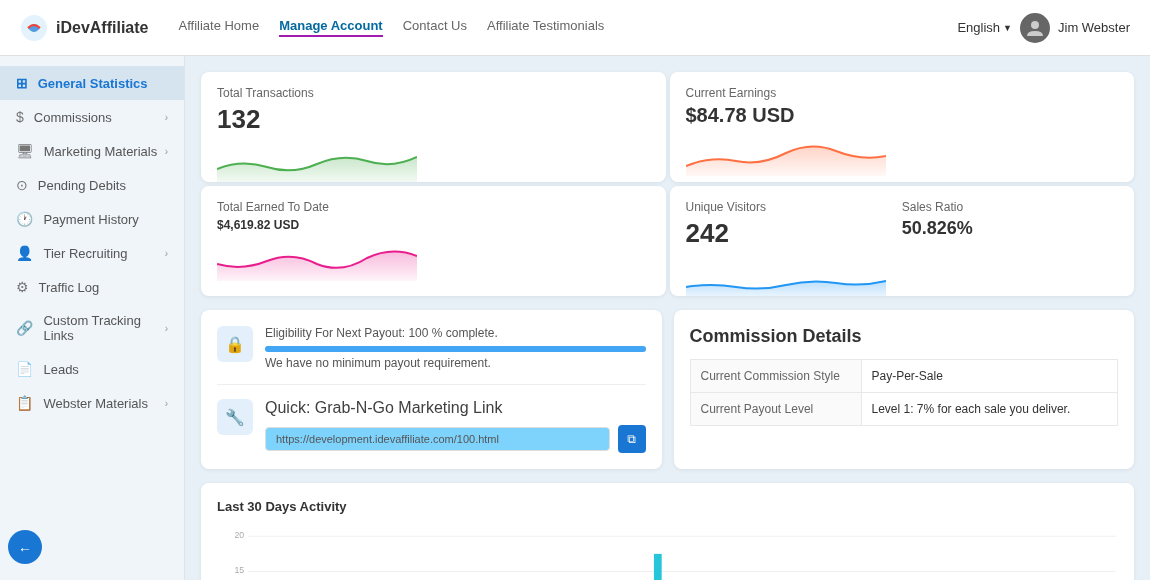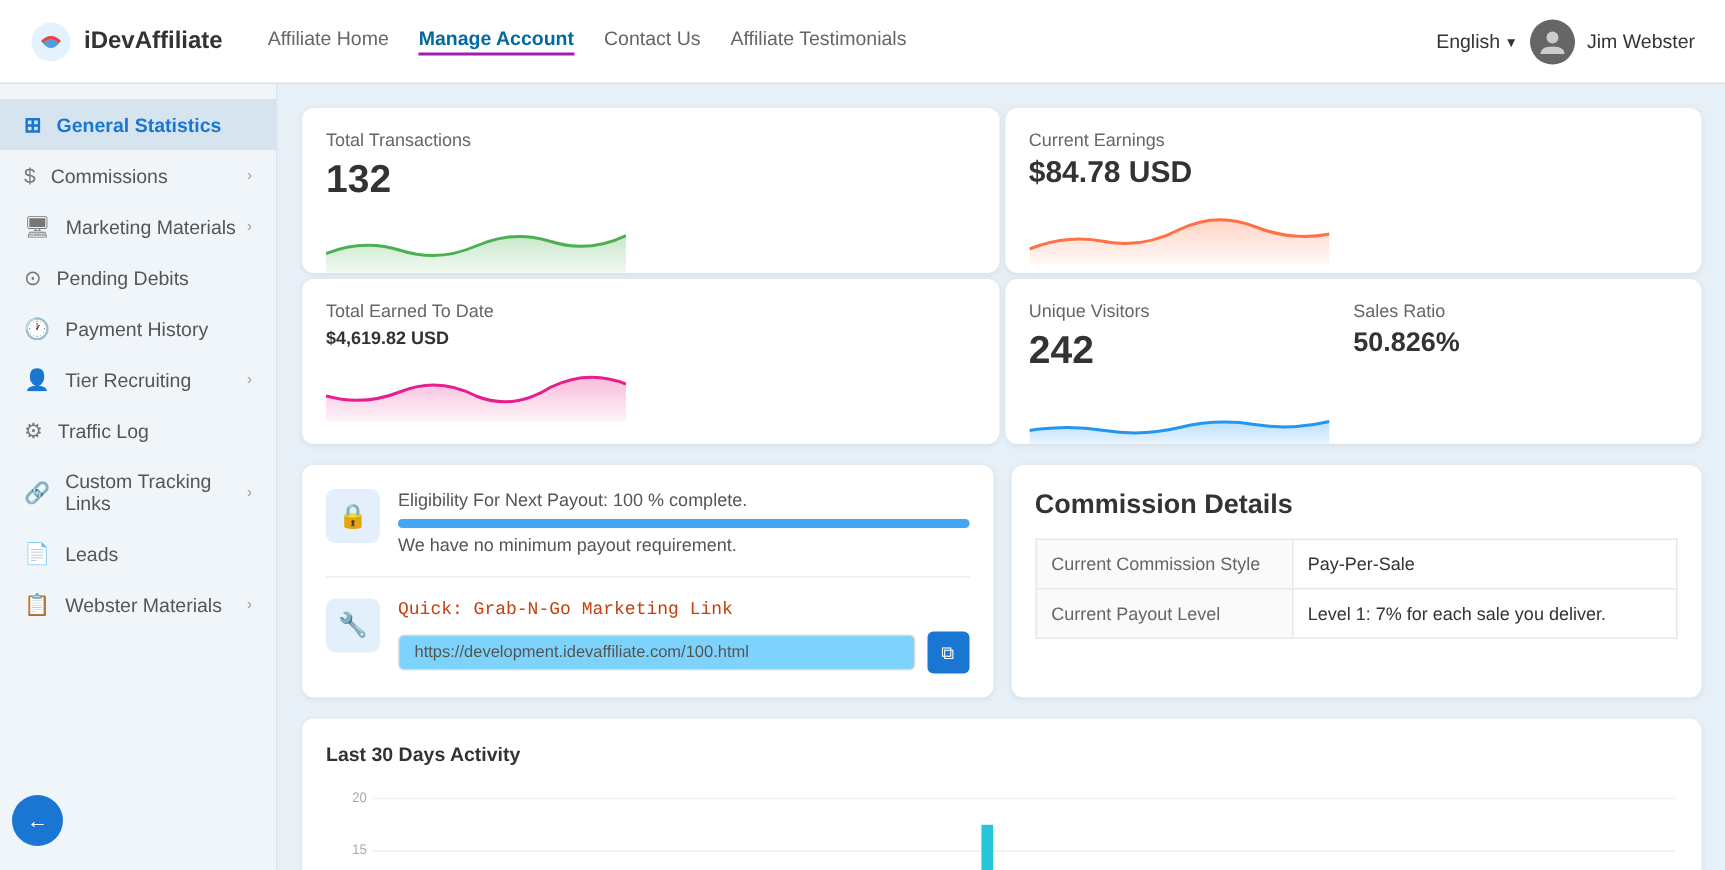--- a/index.html
+++ b/index.html
@@ -266,21 +266,21 @@
             <div class="eligibility-text">Eligibility For Next Payout: 100 % complete.</div>
             <div class="progress-bar-bg">
               <div class="progress-bar-fill" style="width:100%"></div>
             </div>
             <div class="eligibility-text">We have no minimum payout requirement.</div>
           </div>
         </div>
         <div class="marketing-row">
           <div class="marketing-icon">🔧</div>
           <div style="flex:1;">
-            <div style="font-size:12px; color:#c2410c; font-weight:500;font-family:Liberation Mono, monospace;">Quick: Grab-N-Go Marketing Link</div>
+            <div style="font-size:16px; color:#404040; font-weight:500;">Quick: Grab-N-Go Marketing Link</div>
             <div class="marketing-link-row">
               <input class="link-input" type="text" value="https://development.idevaffiliate.com/100.html" style="">
               <button class="copy-btn" title="Copy">⧉</button>
             </div>
           </div>
         </div>
       </div>
 
       <div class="card">
         <div class="commission-title">Commission Details</div>

